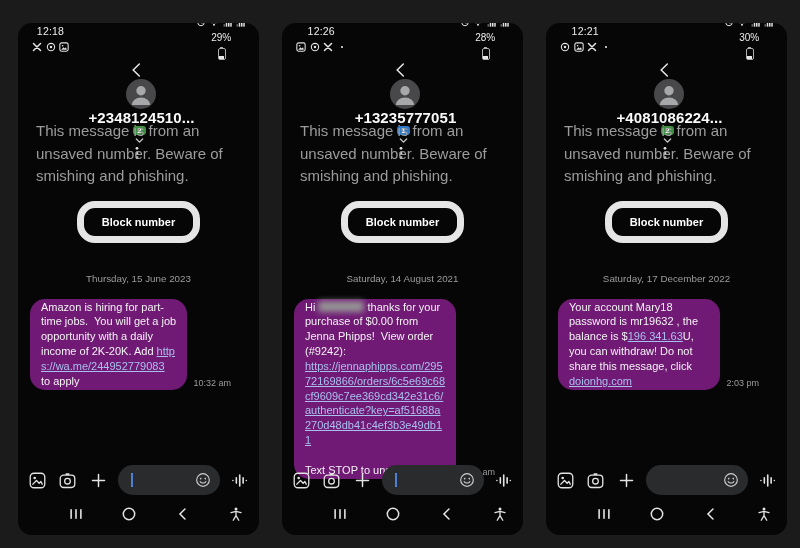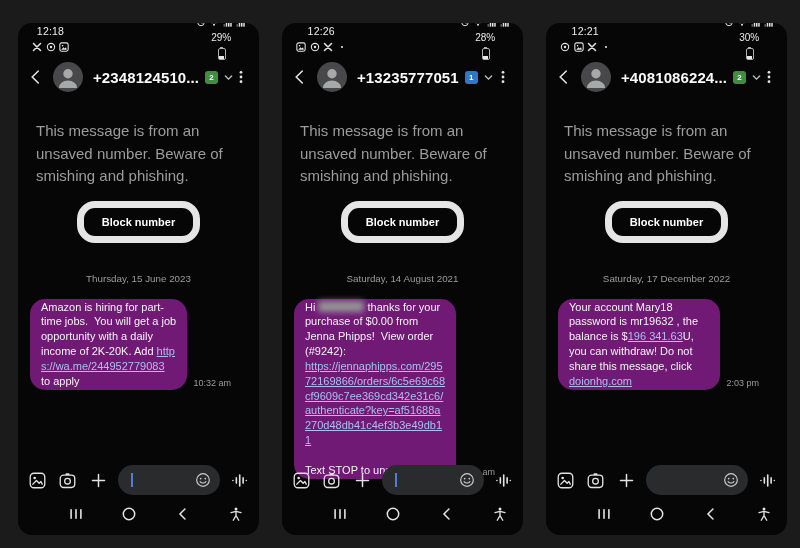--- a/index.html
+++ b/index.html
@@ -38,21 +38,21 @@
     position: relative; width: 8px; height: 12px;
     border: 1px solid #aeaeae; border-radius: 2px; margin-left: 2px;
   }
   .batt::before {
     content: ""; position: absolute; top: -2.5px; left: 1.5px;
     width: 3px; height: 1.5px; background: #aeaeae;
   }
   .batt-fill { position: absolute; left: 0.5px; right: 0.5px; bottom: 0.5px; background: #e8e8e8; }
 
   
-  .header { display: flex; align-items: center; padding: 0 13px 0 9px; margin-top: 16px; height: 32px; }
+  .header { display: flex; align-items: center; padding: 0 13px 0 9px; margin-top: 16px; height: 32px; flex-direction: column; }
   .back svg { width: 18px; height: 18px; }
   .avatar {
     width: 30px; height: 30px; border-radius: 50%;
     background: #48484a; margin-left: 8px; flex: none;
     display: flex; align-items: flex-end; justify-content: center; overflow: hidden;
   }
   .avatar svg { width: 30px; height: 30px; }
   .number { margin-left: 10px; font-size: 15px; font-weight: 700; color: #fafafa; letter-spacing: 0.1px; white-space: nowrap; }
   .badge {
     margin-left: 6px; min-width: 13px; height: 13px; border-radius: 3px;

